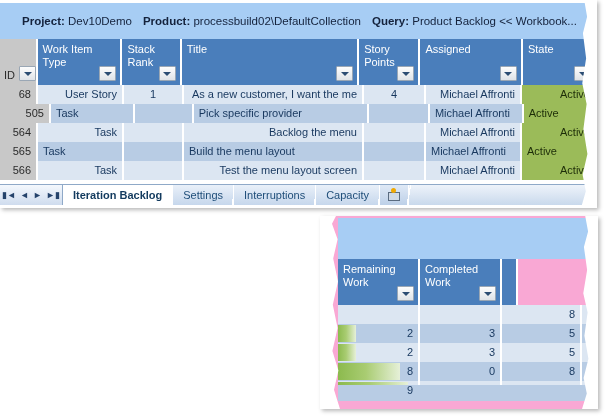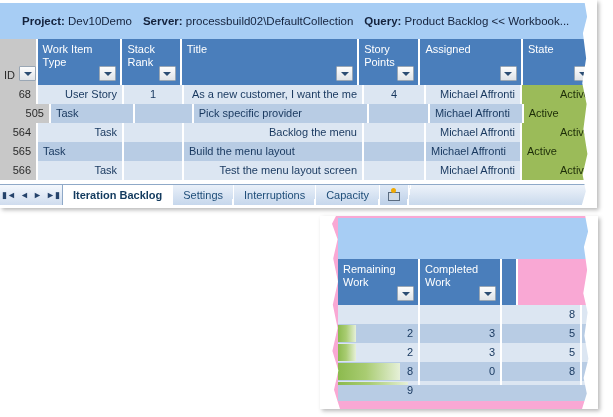--- a/index.html
+++ b/index.html
@@ -148,21 +148,21 @@
     clip-path:polygon(0 0,0 100%,100% 100%,70% 90%,92% 80%,62% 70%,88% 58%,64% 46%,90% 34%,66% 22%,88% 12%,60% 4%,80% 0);
   }
 </style>
 </head>
 <body>
 
 <div id="panel-top">
 
   <div class="infobar">
     <span class="seg"><b>Project:</b> <span>Dev10Demo</span></span>
-    <span class="seg"><b>Server:</b> <span>processbuild02\DefaultCollection</span></span>
+    <span class="seg"><b>Product:</b> <span>processbuild02\DefaultCollection</span></span>
     <span class="seg"><b>Query:</b> <span>Product Backlog &lt;&lt; Workbook...</span></span>
   </div>
 
   <div class="grid">
 
     <div class="hdrrow">
       <div class="hcell idcell" style="width:38px">
         <span class="htxt" style="position:absolute;left:4px;bottom:3px;">ID</span>
         <span class="filter">
             <i></i>

